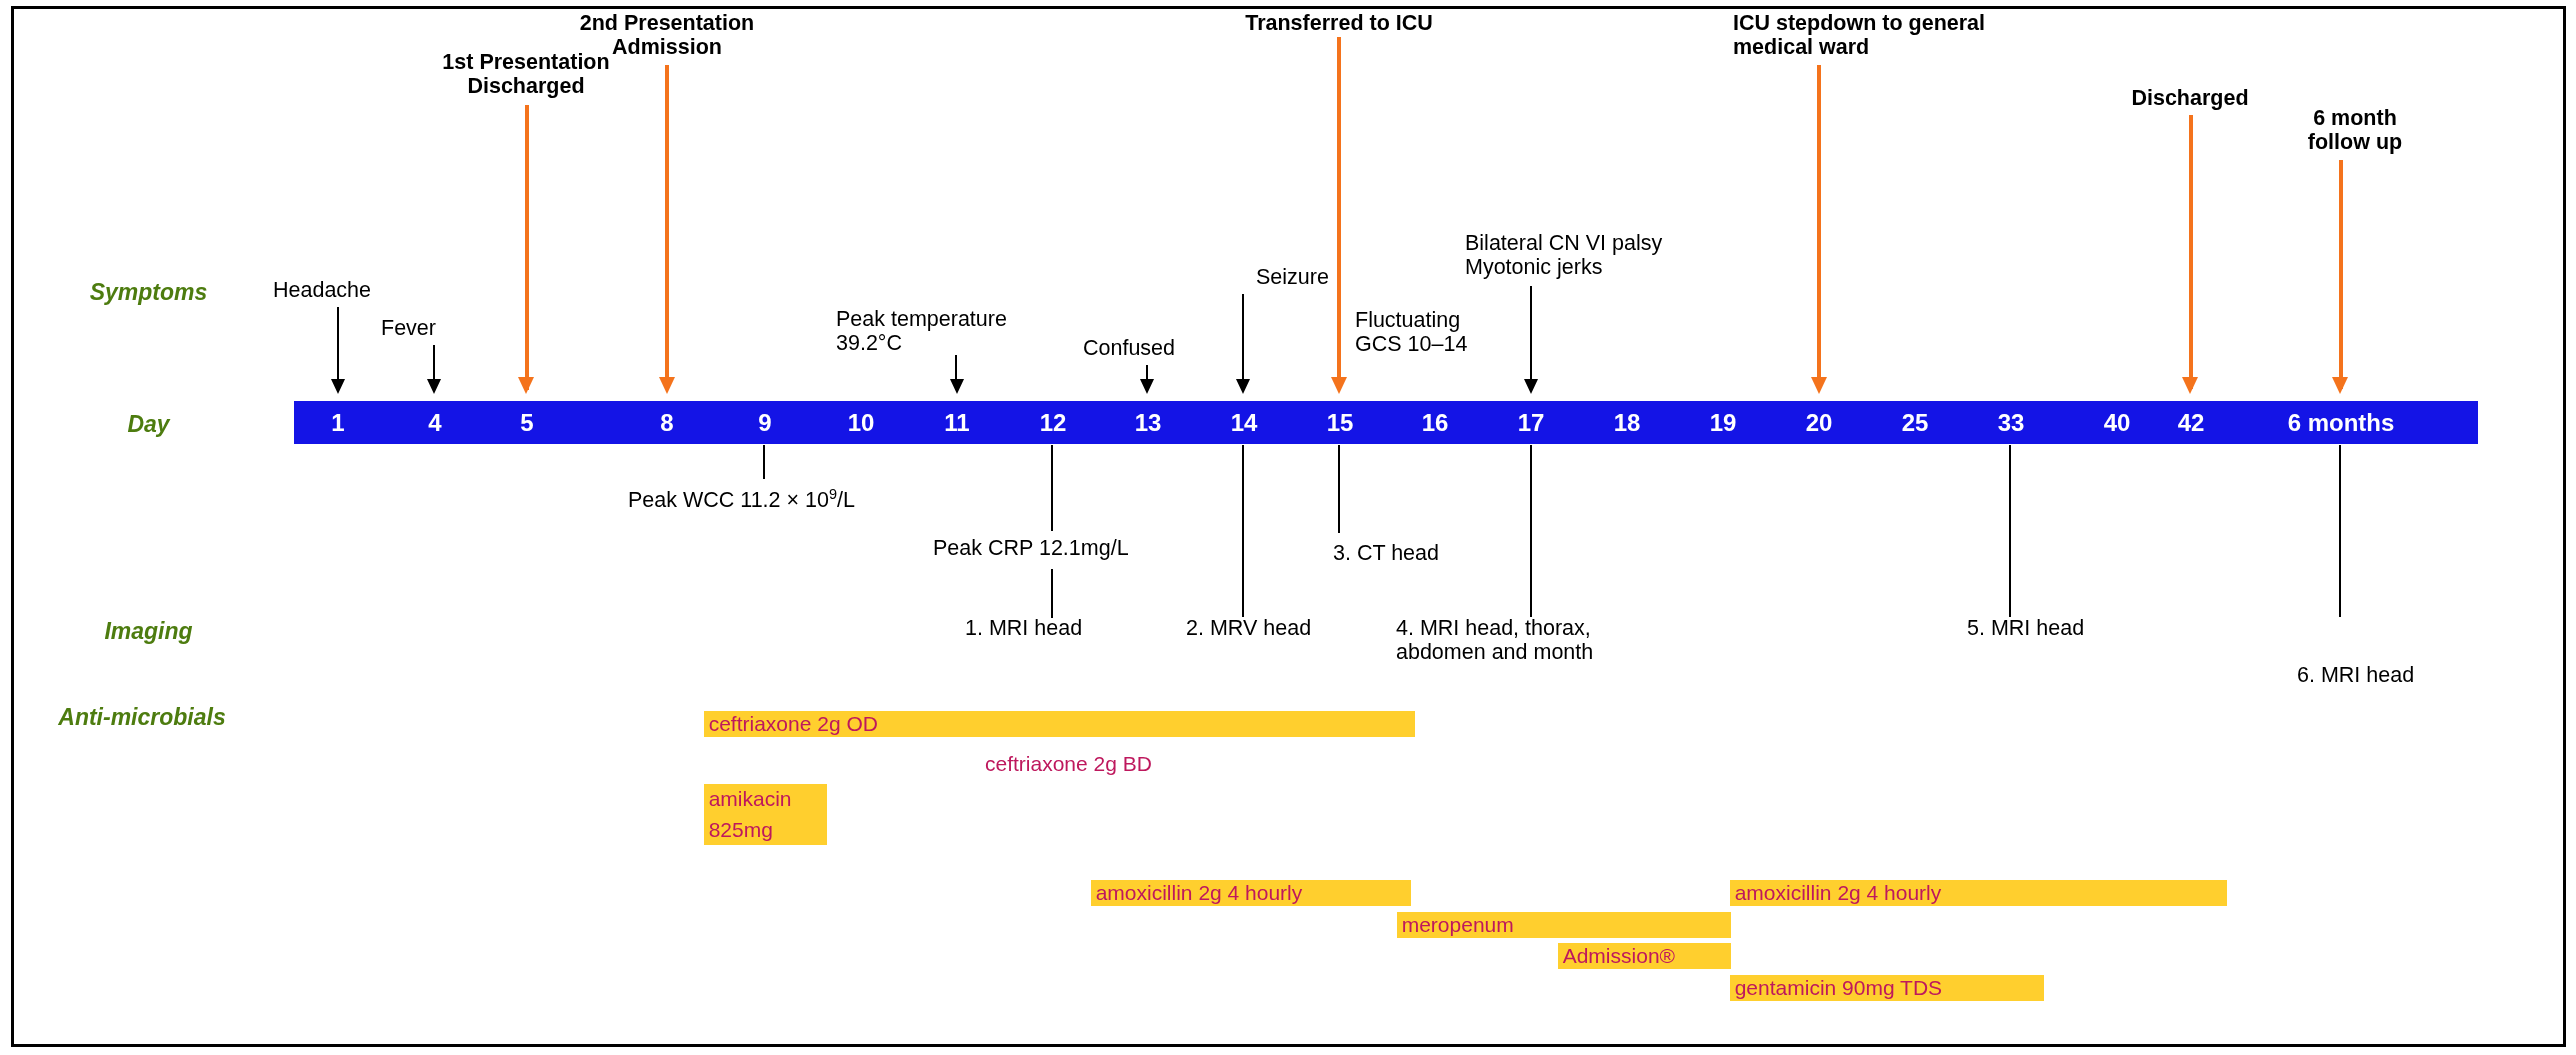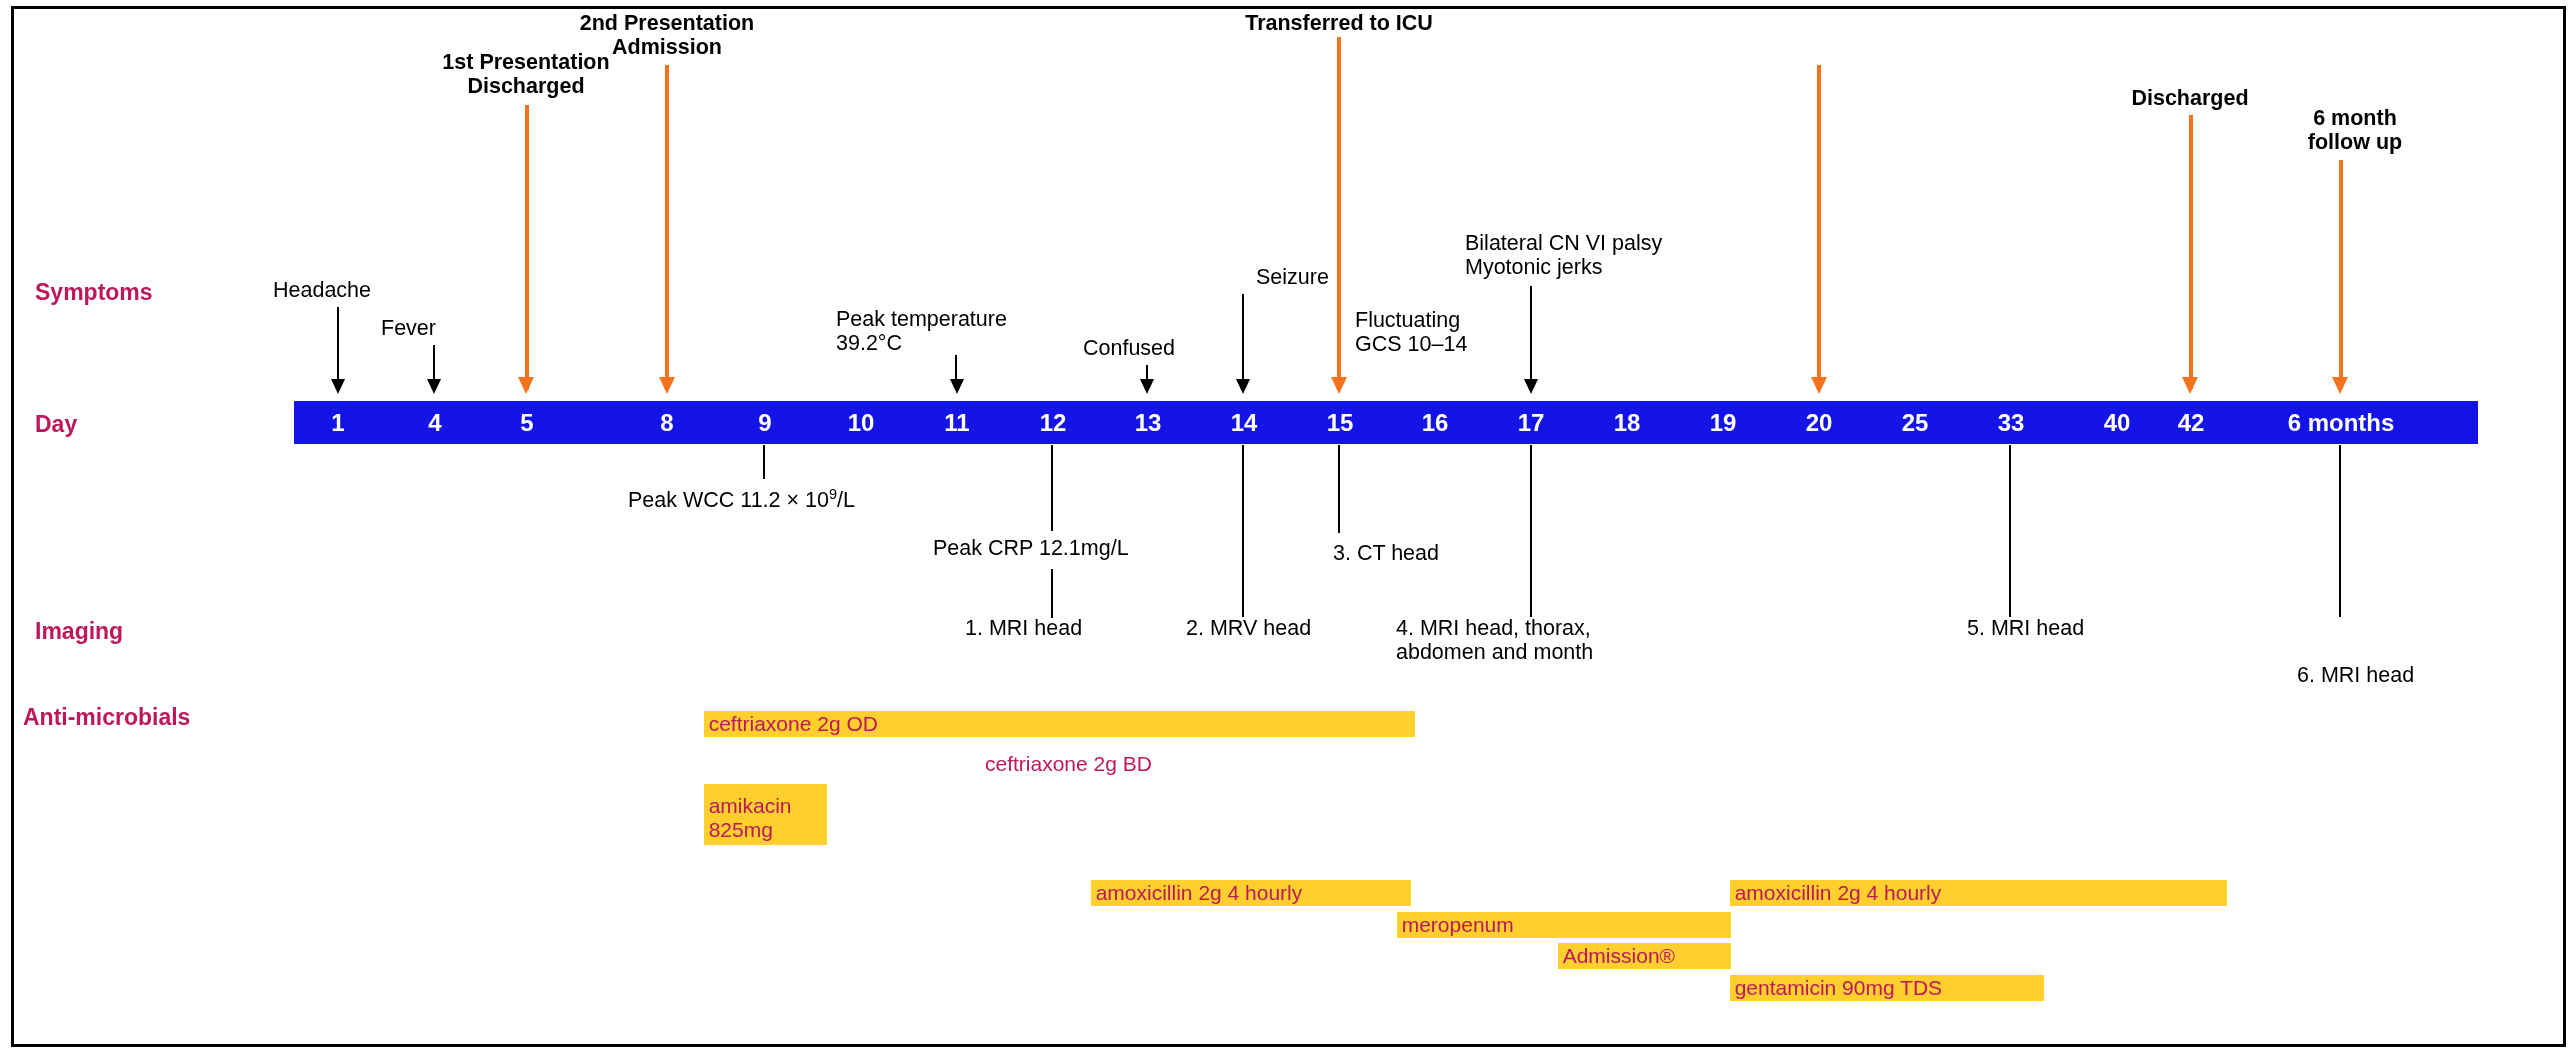--- a/index.html
+++ b/index.html
@@ -16,24 +16,25 @@
     left:10.5px;top:5.8px;
     width:2555px;height:1041px;
     border:3.5px solid #000;
     box-sizing:border-box;
   }
   .abs{position:absolute;}
   
   .rowlabel{
     font-weight:bold;
     font-size:23px;
-    color:#be185d;
-    text-align:left;
+    color:#4d7c0f;
+    text-align:center;
     white-space:nowrap;
     letter-spacing:0px;
+    font-style:italic;
   }
   
   #axis{
     position:absolute;
     left:294px;top:401px;
     width:2184px;height:43px;
     background:#1414e6;
   }
   .daytick{
     position:absolute;
@@ -129,20 +130,24 @@
   </div>
   <div class="vline orange" style="left:665px;top:65px;height:324px;"></div>
   <div class="arrow orange" style="left:667px;top:377px;"></div>
 
   <div class="anno bold c" style="left:1339px;top:10.5px;">
     <div>Transferred to ICU</div>
   </div>
   <div class="vline orange" style="left:1337px;top:37px;height:352px;"></div>
   <div class="arrow orange" style="left:1339px;top:377px;"></div>
 
+  <div class="anno bold" style="left:1733px;top:10.5px;">
+    <div>ICU stepdown to general</div>
+    <div>medical ward</div>
+  </div>
   <div class="vline orange" style="left:1817px;top:65px;height:324px;"></div>
   <div class="arrow orange" style="left:1819px;top:377px;"></div>
 
   <div class="anno bold c" style="left:2190px;top:86px;">
     <div>Discharged</div>
   </div>
   <div class="vline orange" style="left:2189px;top:115px;height:274px;"></div>
   <div class="arrow orange" style="left:2190px;top:377px;"></div>
 
   <div class="anno bold c" style="left:2355px;top:106px;">
@@ -234,21 +239,21 @@
     <div>6. MRI head</div>
   </div>
 
   <div class="bar" style="left:704px;top:711px;width:711px;">
     <span>ceftriaxone 2g OD</span>
     <span class="atx" style="left:281px;margin-top:40px;">ceftriaxone 2g BD</span>
   </div>
 
 
   <div class="bar" style="left:704px;top:784px;width:123px;height:61px;">
-    <span style="top:15px;margin-top:7px;">amikacin</span>
+    <span style="top:15px;">amikacin</span>
     <span style="top:46px;">825mg</span>
   </div>
 
 
   <div class="bar" style="left:1091px;top:880px;width:320px;">
     <span>amoxicillin 2g 4 hourly</span>
   </div>
 
   <div class="bar" style="left:1730px;top:880px;width:497px;">
     <span>amoxicillin 2g 4 hourly</span>

